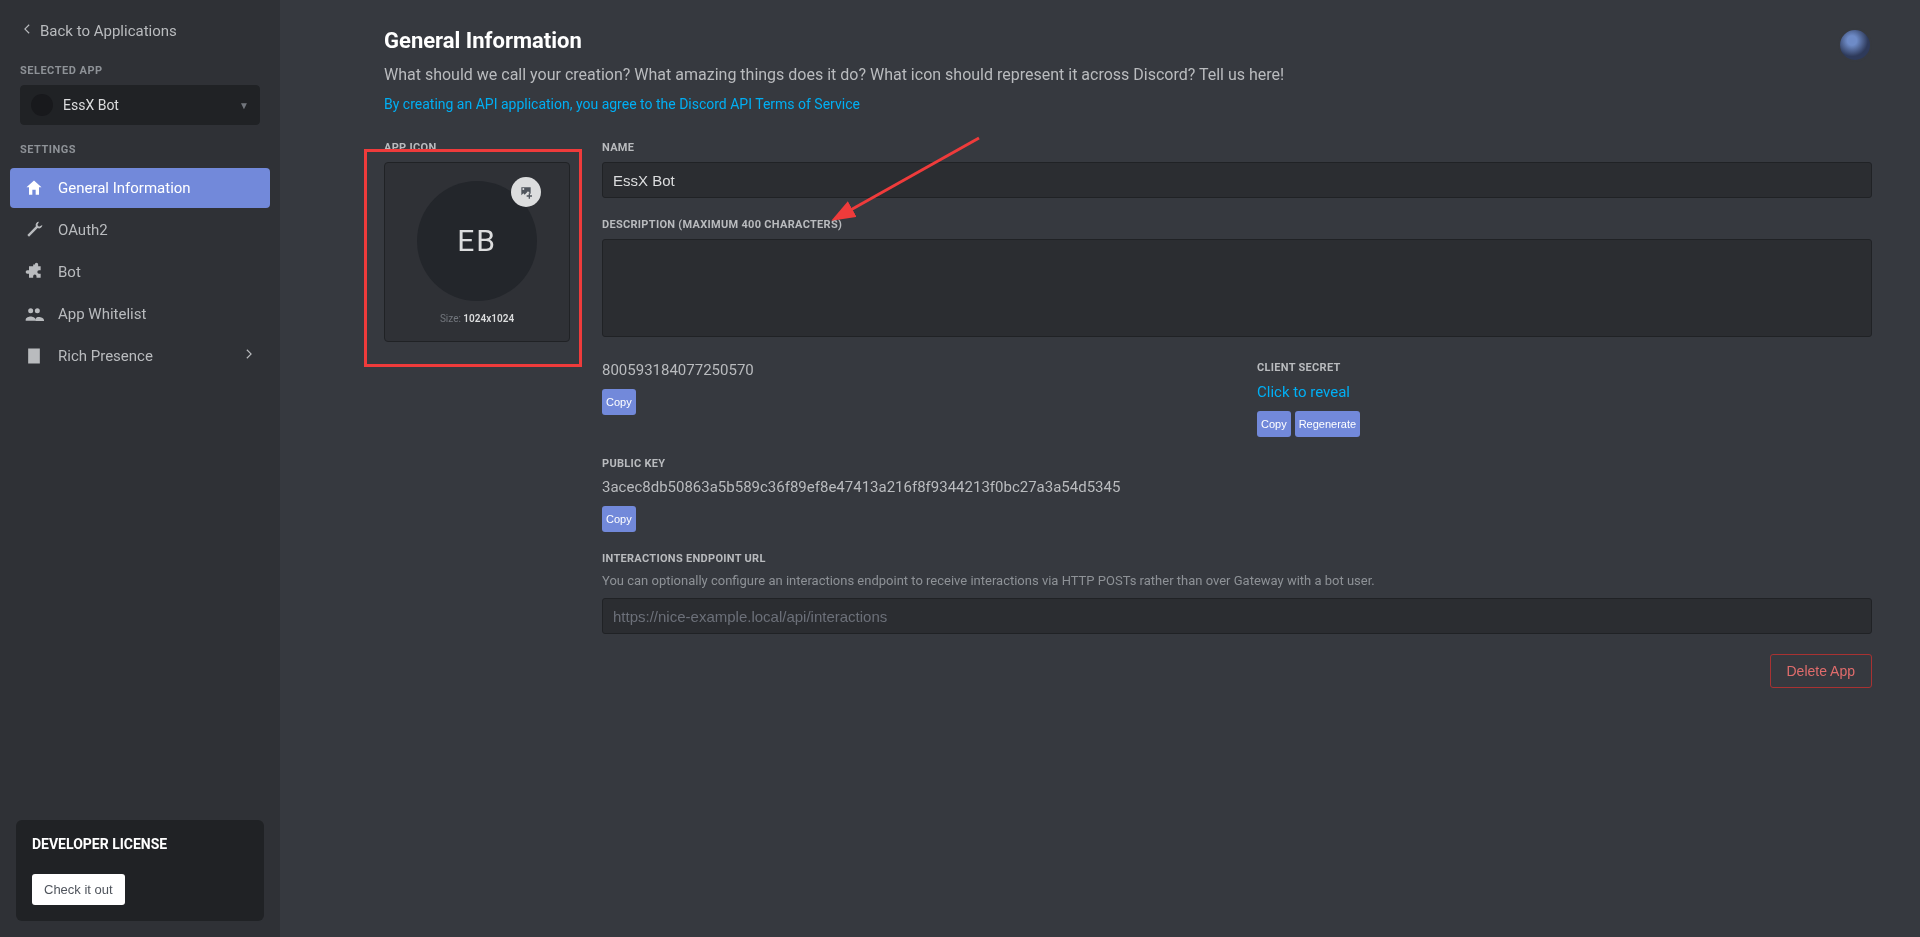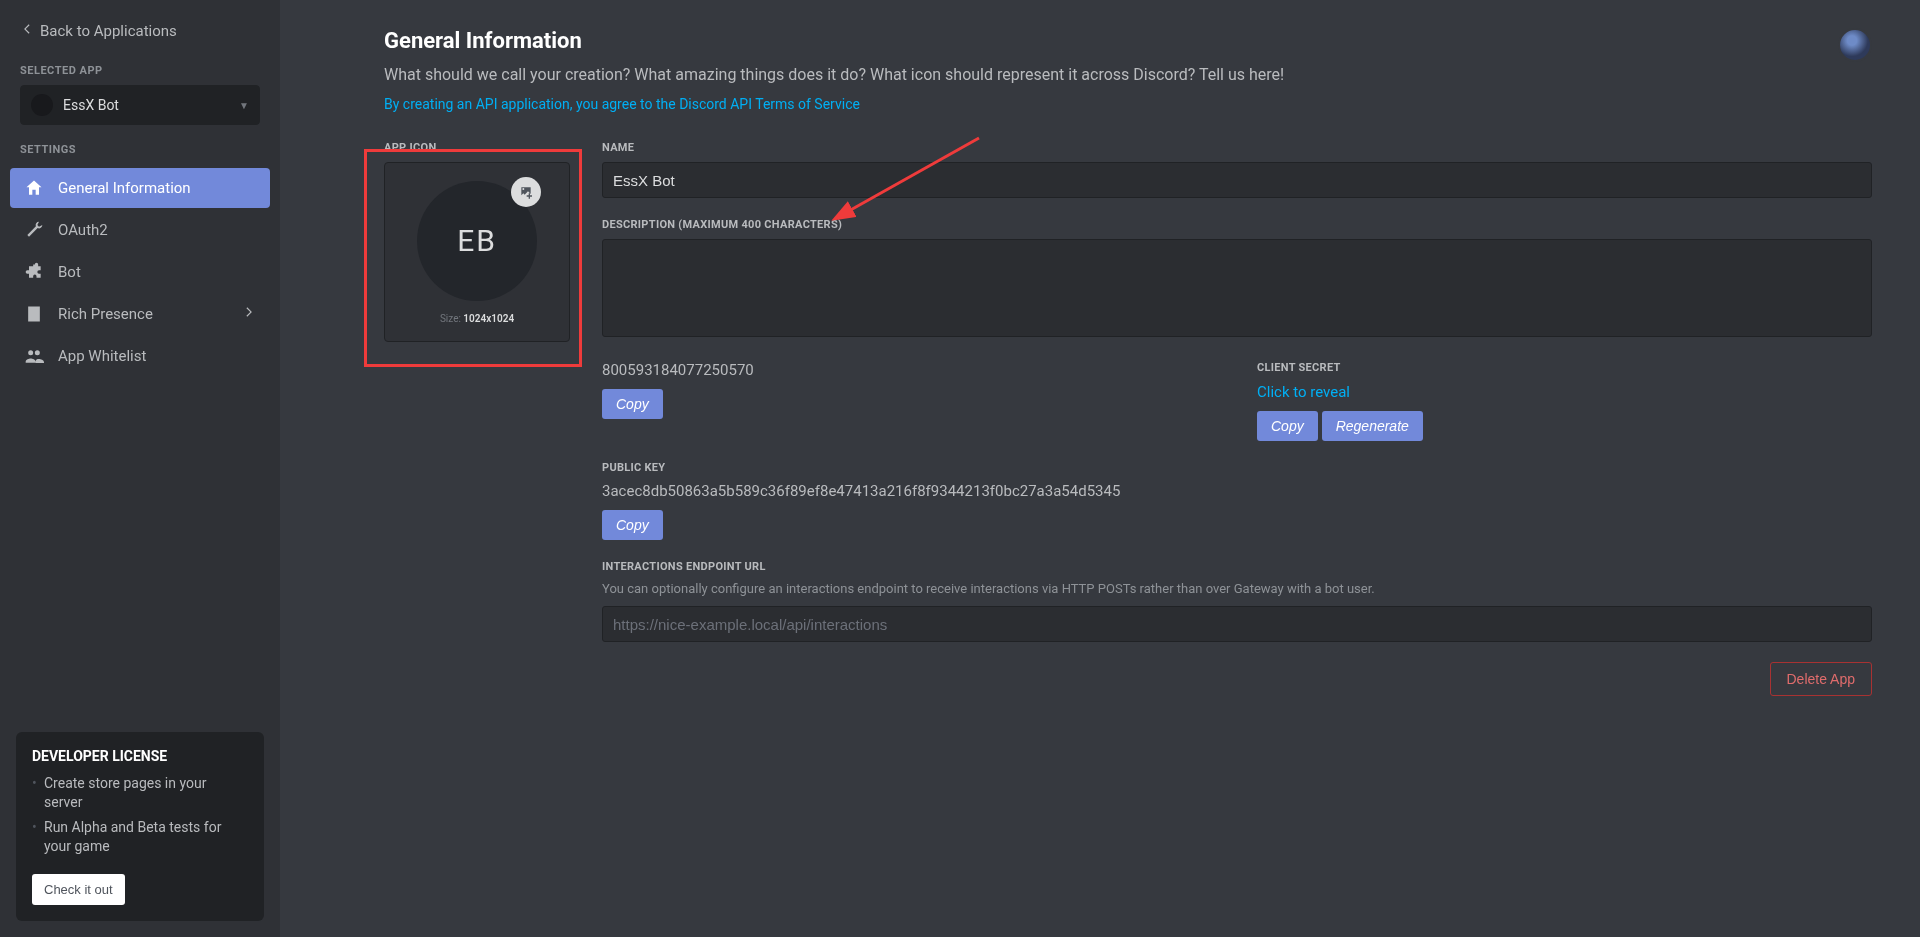--- a/index.html
+++ b/index.html
@@ -152,23 +152,22 @@
 
   .field-block { margin-bottom:20px; }
   .value-text { color:#b9bbbe; font-size:15px; margin-bottom:10px; }
   .link-text { color:#00aff4; font-size:15px; cursor:pointer; margin-bottom:10px; display:inline-block; }
 
   .two-col { display:flex; gap:40px; }
   .two-col > div { flex:1; min-width:0; }
 
   .btn {
     background:#7289da; color:#fff; border:none;
-    border-radius:3px; padding:7px 14px; font-size:14px;
+    border-radius:3px; padding:7px 4px; font-size:11px;
     cursor:pointer;
-    font-style:italic;
   }
   .btn + .btn { margin-left:0; }
 
   .hint { color:#8e9297; font-size:13px; margin-bottom:10px; }
 
   .delete-row { display:flex; justify-content:flex-end; margin-top:18px; }
   .delete-btn {
     background:transparent; border:1px solid #a83232;
     color:#e06c6c; border-radius:3px; padding:8px 16px;
     font-size:14px; cursor:pointer;
@@ -223,48 +222,44 @@
         <span class="icon">
           <svg viewBox="0 0 24 24">
               <path d="M13 3a2 2 0 1 1 4 0v2h3v5h-2a2 2 0 1 0 0 4h2v5h-5v-2a2 2 0 1 0-4 0v2H6v-5H4a2 2 0 1 1 0-4h2V5h5V3z"></path>
             </svg>
         </span>
         <span>Bot</span>
       </li>
       <li class="nav-item">
         <span class="icon">
           <svg viewBox="0 0 24 24">
+              <path d="M8 11a3 3 0 1 0 0-6 3 3 0 0 0 0 6zm8 0a3 3 0 1 0 0-6 3 3 0 0 0 0 6zM2 19c0-3 4-4 6-4s6 1 6 4v1H2zm12 0c0-1.3.6-2.3 1.5-3 .8-.3 1.7-.5 2.5-.5 2 0 6 1 6 4v1H14z"></path>
+            </svg>
+        </span>
+        <span>App Whitelist</span>
+      </li>
+      <li class="nav-item">
+        <span class="icon">
+          <svg viewBox="0 0 24 24">
               <path d="M5 3h14v18H5zM7 7h10v2H7zm0 4h10v2H7zm0 4h7v2H7z"></path>
             </svg>
         </span>
         <span>Rich Presence</span>
         <span class="chev">
           <svg viewBox="0 0 24 24">
               <path d="M9 4l8 8-8 8-1.4-1.4L14.2 12 7.6 5.4z"></path>
             </svg>
         </span>
       </li>
-      <li class="nav-item">
-        <span class="icon">
-          <svg viewBox="0 0 24 24">
-              <path d="M8 11a3 3 0 1 0 0-6 3 3 0 0 0 0 6zm8 0a3 3 0 1 0 0-6 3 3 0 0 0 0 6zM2 19c0-3 4-4 6-4s6 1 6 4v1H2zm12 0c0-1.3.6-2.3 1.5-3 .8-.3 1.7-.5 2.5-.5 2 0 6 1 6 4v1H14z"></path>
-            </svg>
-        </span>
-        <span>App Whitelist</span>
-      </li>
     </ul>
 
     <div class="sidebar-spacer"></div>
 
     <div class="license-box">
       <div class="license-title">DEVELOPER LICENSE</div>
-      <ul class="license-list">
-        <li>Create store pages in your server</li>
-        <li>Run Alpha and Beta tests for your game</li>
-      </ul>
       <button class="check-btn">Check it out</button>
     </div>
   </aside>
 
   <main class="main">
     <div class="header-row">
       <div>
         <h1 class="page-title">General Information</h1>
         <p class="page-desc">What should we call your creation? What amazing things does it do? What icon should represent it across Discord? Tell us here!</p>
         <a class="tos-link">By creating an API application, you agree to the Discord API Terms of Service</a>

